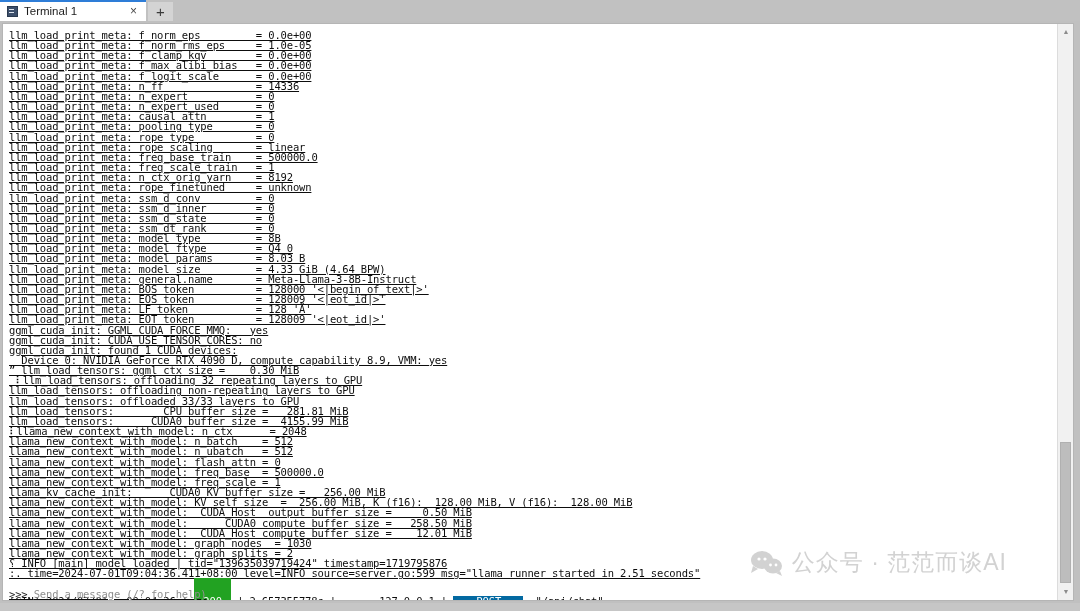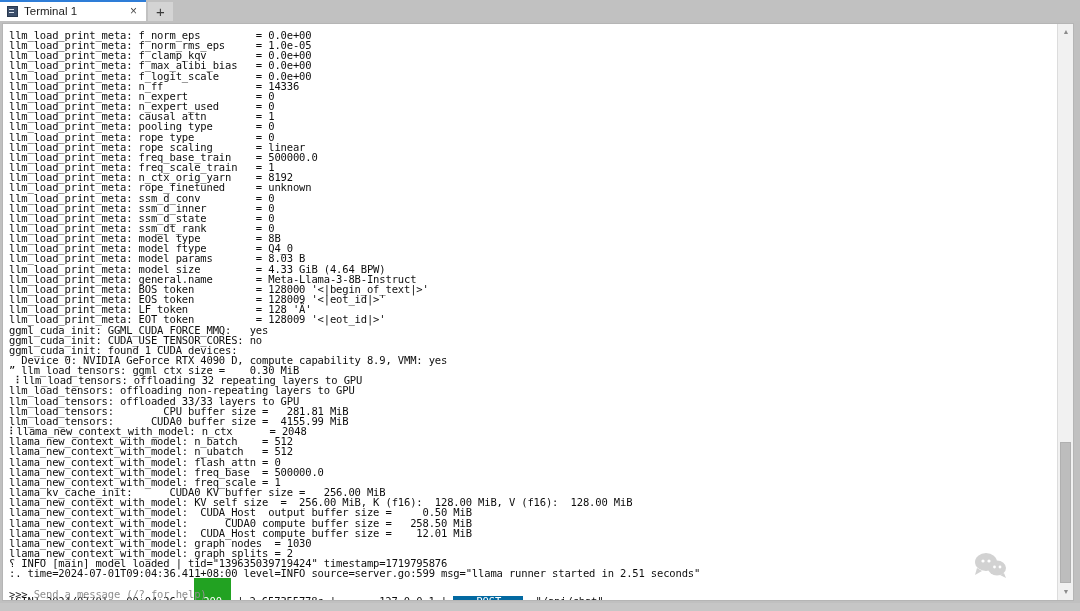--- a/index.html
+++ b/index.html
@@ -128,20 +128,21 @@
     font-size: 10.5px;
     line-height: 10.16px;
     color: #0d0d0d;
     white-space: pre;
     letter-spacing: -0.15px;
   }
 
   .line {
     height: 10.16px;
     white-space: pre;
+    text-decoration: underline;
   }
   .prompt-line { color: #8f8f8f; }
   .prompt-arrows { color: #1a1a1a; }
 
   .badge {
     display: inline-block;
     color: #ffffff;
     padding: 18px 3px;
   }
   .badge-ok { background: #22a222; }
@@ -245,18 +246,19 @@
           <ellipse cx="13" cy="10" rx="11" ry="9" fill="#d2d2d2"></ellipse>
           <polygon points="4,16 2,23 9,19" fill="#d2d2d2"></polygon>
           <ellipse cx="24" cy="16" rx="9" ry="7.5" fill="#d2d2d2"></ellipse>
           <polygon points="31,21 33,26 27,23" fill="#d2d2d2"></polygon>
           <circle cx="10" cy="9" r="1.6" fill="#ffffff"></circle>
           <circle cx="16" cy="9" r="1.6" fill="#ffffff"></circle>
           <circle cx="21.5" cy="15" r="1.4" fill="#ffffff"></circle>
           <circle cx="27" cy="15" r="1.4" fill="#ffffff"></circle>
         </svg>
       </span>
+      <span class="wm-text">公众号 · 范范而谈AI</span>
     </div>
 
   </div>
 
   <div class="bottom-strip"></div>
 </div>
 
 </body></html>

